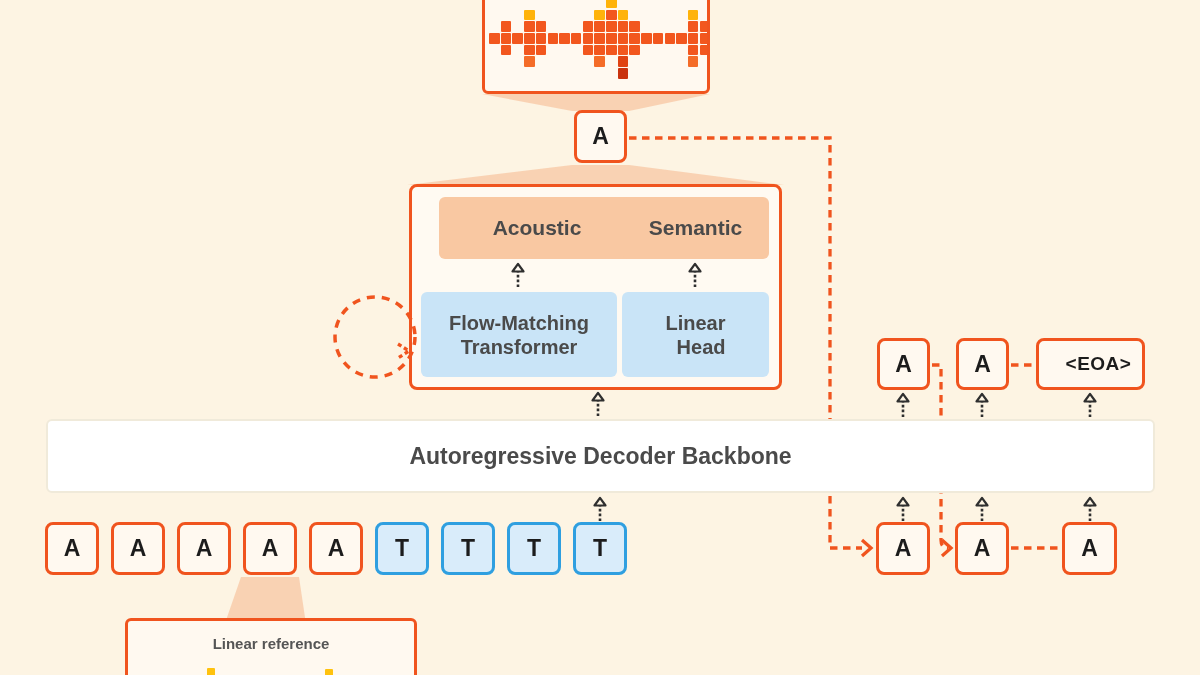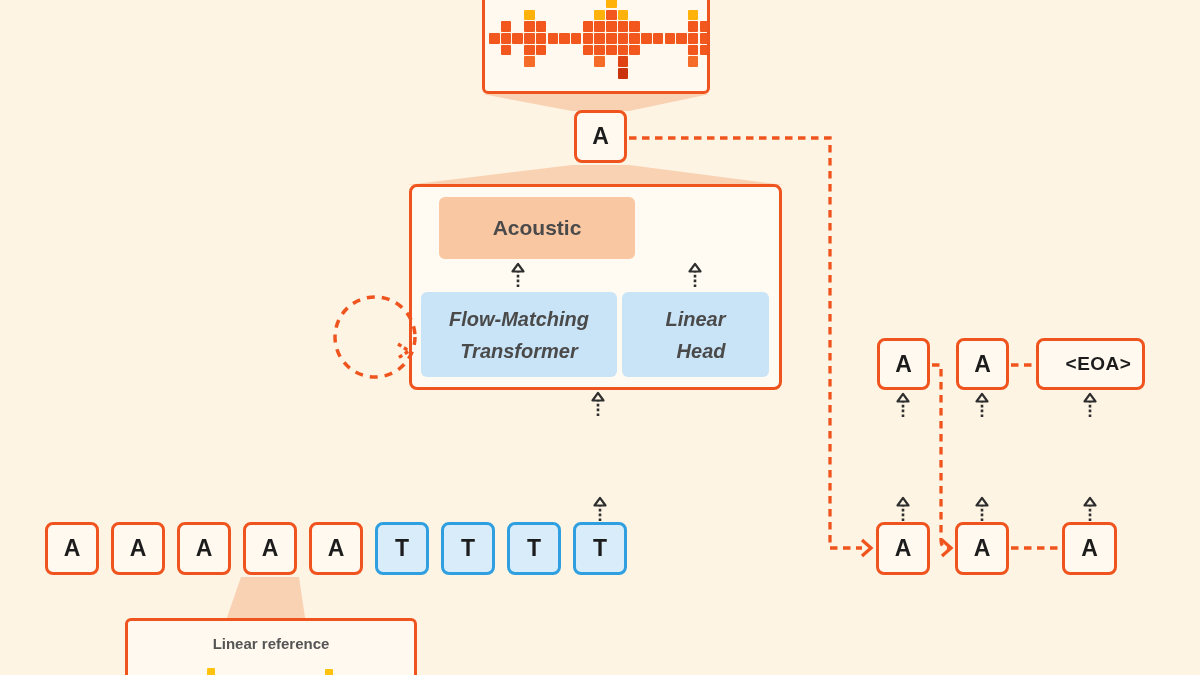--- a/index.html
+++ b/index.html
@@ -30,21 +30,21 @@
   
   #gen-box{
     position:absolute;left:409px;top:184px;width:373px;height:206px;
     background:#FFFAF2;border:3px solid #F0541E;border-radius:8px;
   }
   .block{
     position:absolute;display:flex;align-items:center;justify-content:center;text-align:center;
     border-radius:6px;font-weight:bold;color:#4A4A4A;
   }
   .block.peach{background:#F9C8A2;height:62px;top:10px;font-size:21px;}
-  .block.blue{background:#C9E4F7;height:85px;top:105px;font-size:20px;line-height:32px;white-space:pre-line;font-style:italic;}
+  .block.blue{background:#C9E4F7;height:85px;top:105px;font-size:20px;line-height:24px;white-space:pre-line;}
   #blk-acoustic{left:9px;width:196px;margin-left:18px;}
   #blk-semantic{left:210px;width:147px;}
   #blk-flow{left:9px;width:196px;}
   #blk-linear{left:210px;width:147px;text-align:right;}
 
   
   #backbone{
     position:absolute;left:46px;top:419px;width:1109px;height:74px;
     background:#FFFFFF;border:2px solid #F0EADA;border-radius:6px;
     display:flex;align-items:center;justify-content:center;
@@ -141,30 +141,36 @@
     </div>
 
   <div class="token" id="top-token" style="left:574px;top:110px;width:53px;height:53px;">
     <span>A</span>
   </div>
 
   <div id="gen-box">
     <div class="block peach" id="blk-acoustic">
       <span>Acoustic</span>
     </div>
+    <div class="block peach" id="blk-semantic">
+      <span>Semantic</span>
+    </div>
     <div class="block blue" id="blk-flow">
       <span>Flow-Matching
 Transformer</span>
     </div>
     <div class="block blue" id="blk-linear">
       <span>Linear
 Head</span>
     </div>
   </div>
 
+  <div id="backbone">
+    <span>Autoregressive Decoder Backbone</span>
+  </div>
 
   <div id="voice-box">
     <div class="vr-label">Linear reference</div>
     <div id="vr-bars">
         <div class="vr-bar" style="left: 79.2px; height: 27px; background: rgb(255, 194, 14);"></div>
         <div class="vr-bar" style="left: 196.8px; height: 26px; background: rgb(255, 194, 14);"></div>
       </div>
   </div>
 
   <svg class="layer" id="over-layer">

